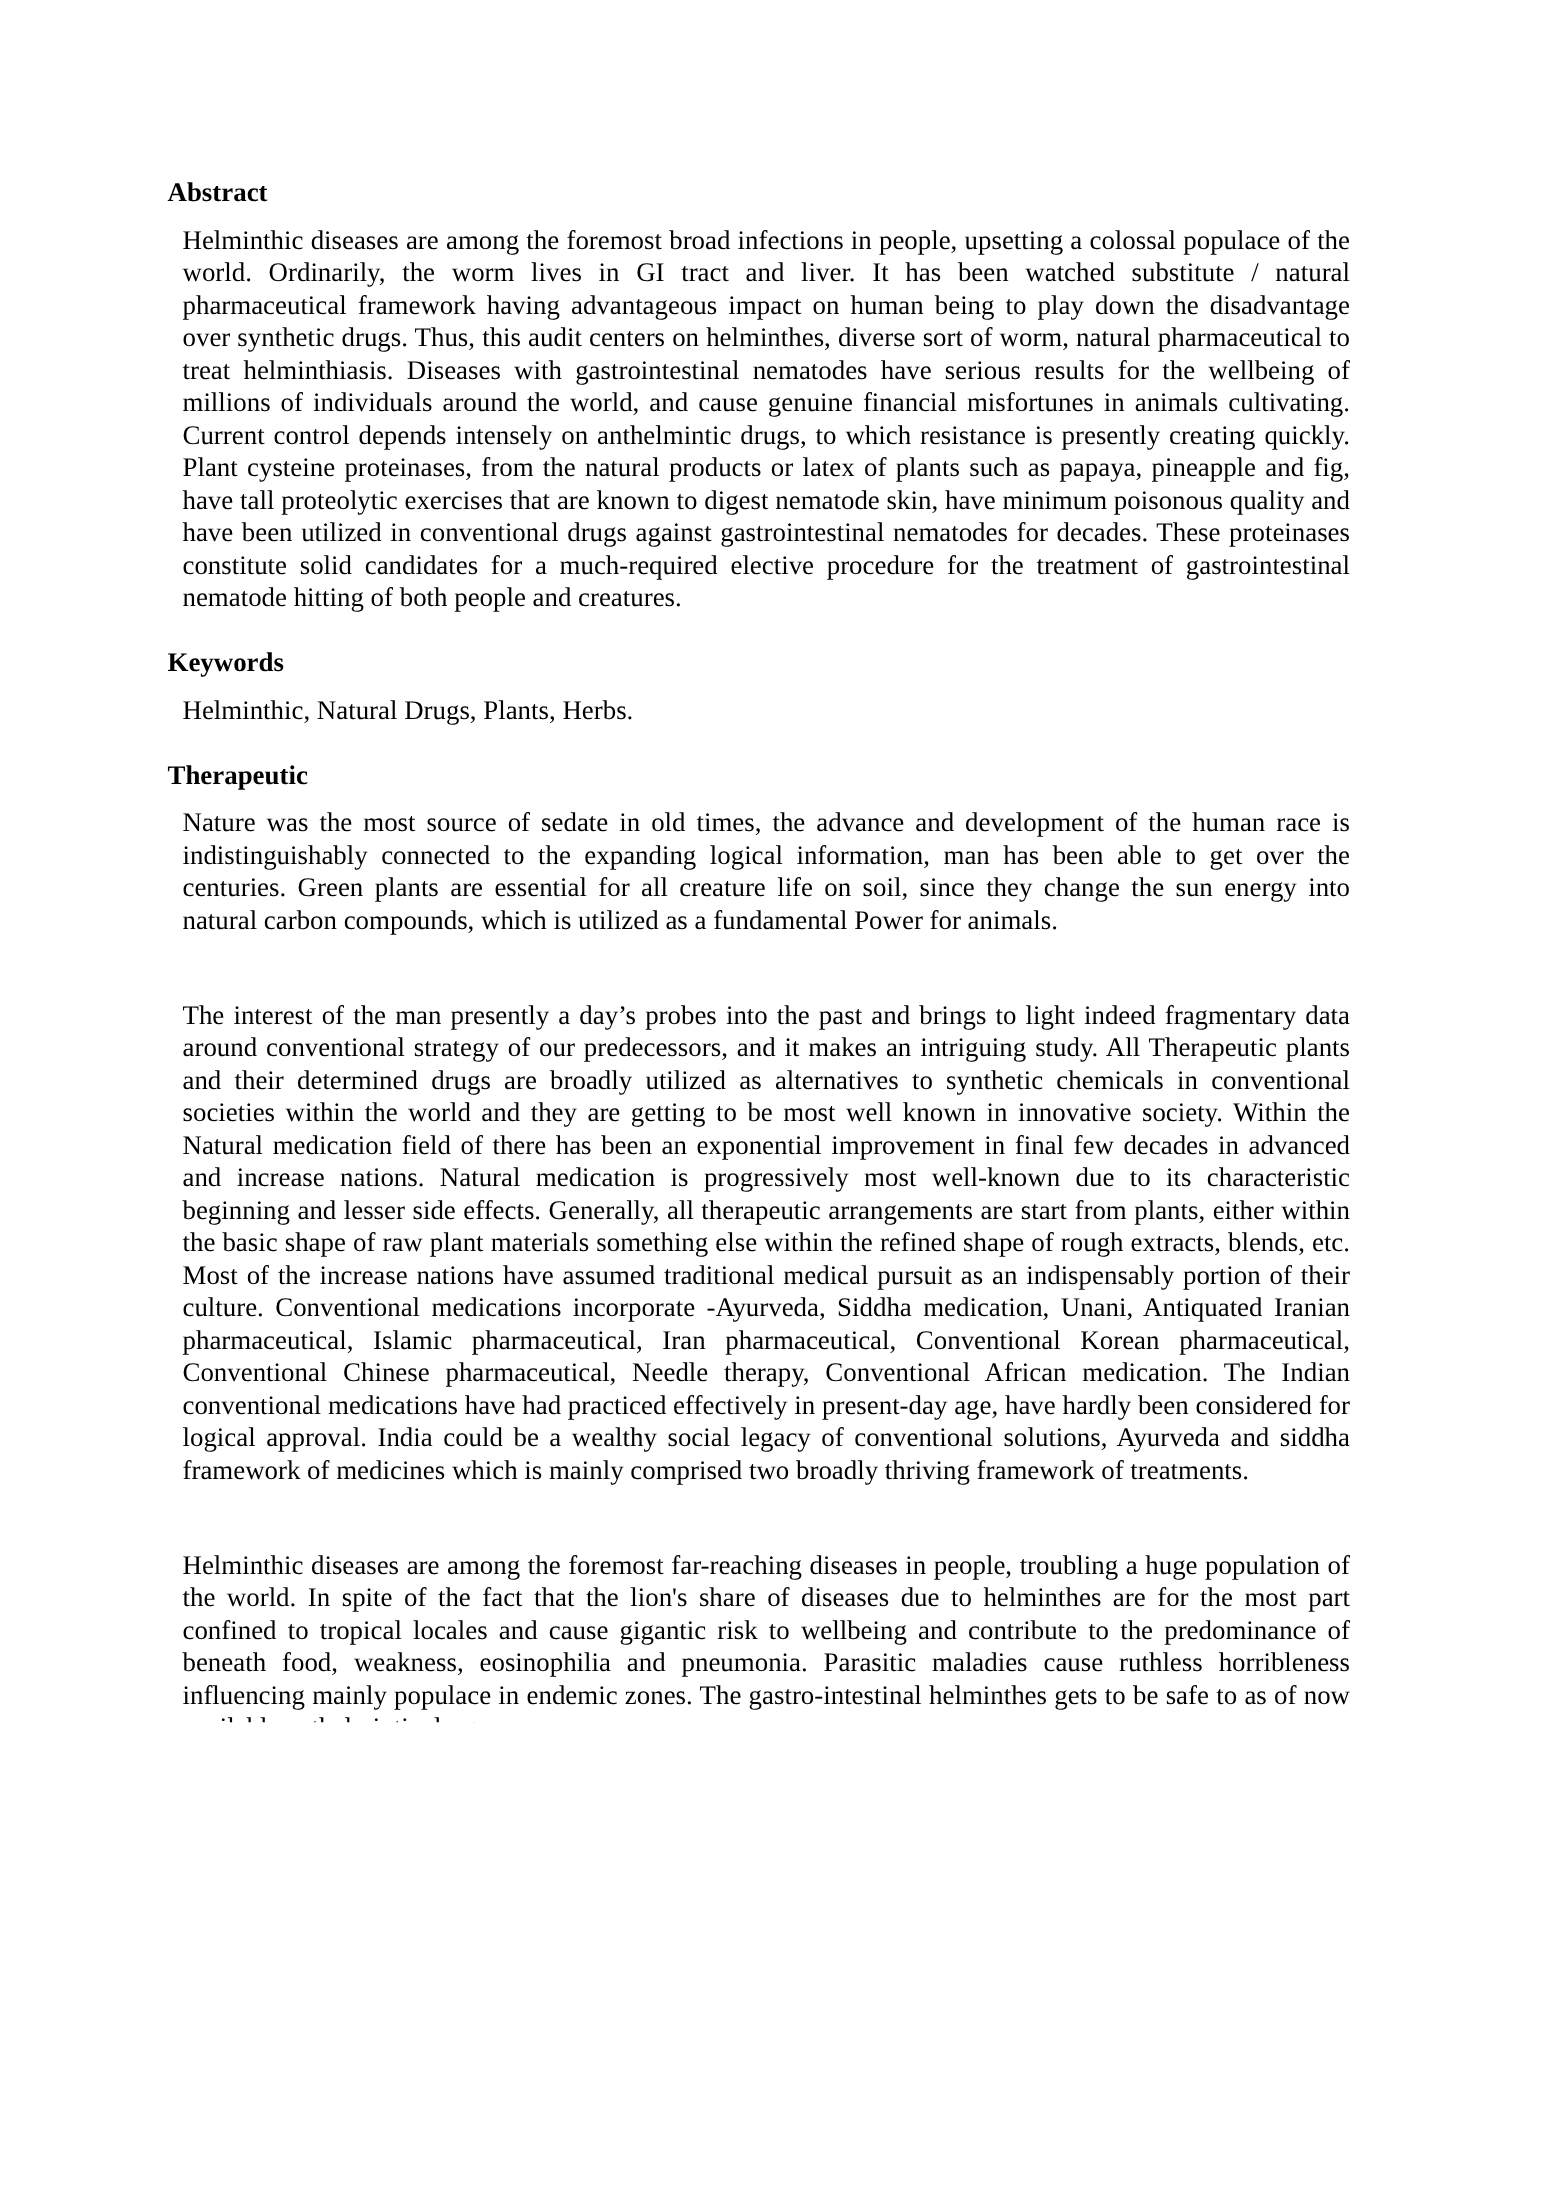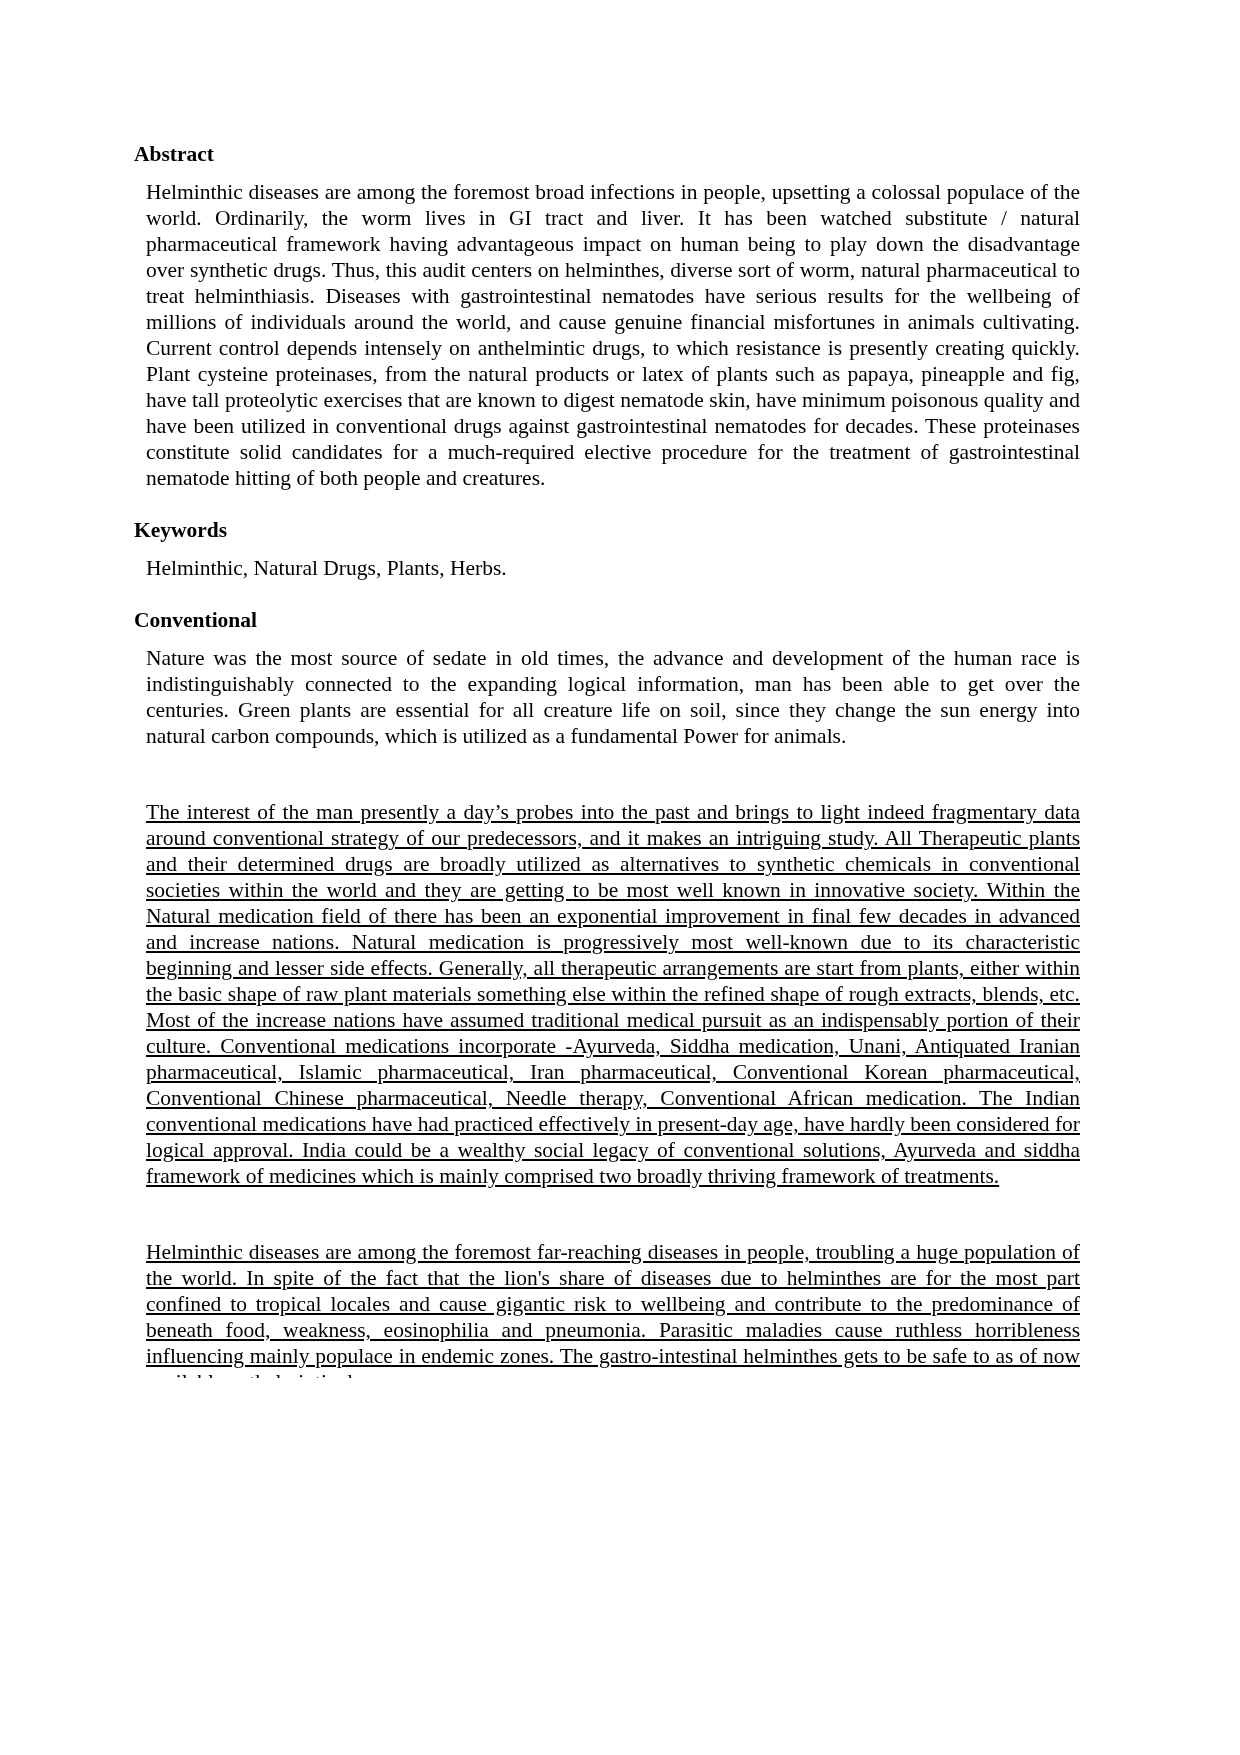--- a/index.html
+++ b/index.html
@@ -34,21 +34,20 @@
     padding: 0;
     text-align: left;
   }
   .para {
     margin: 12px;
     padding: 0;
     text-align: justify;
   }
   .para + .para {
     margin-top: 50px;
-    text-decoration: underline;
   }
   .watermark {
     position: absolute;
     top: 1575px;
     left: 0;
     width: 100%;
     text-align: center;
     pointer-events: none;
   }
   .wm-arabic {
@@ -92,21 +91,21 @@
       <h2 class="section-heading">Abstract</h2>
       <p class="para">Helminthic diseases are among the foremost broad infections in people, upsetting a colossal populace of the world. Ordinarily, the worm lives in GI tract and liver. It has been watched substitute / natural pharmaceutical framework having advantageous impact on human being to play down the disadvantage over synthetic drugs. Thus, this audit centers on helminthes, diverse sort of worm, natural pharmaceutical to treat helminthiasis. Diseases with gastrointestinal nematodes have serious results for the wellbeing of millions of individuals around the world, and cause genuine financial misfortunes in animals cultivating. Current control depends intensely on anthelmintic drugs, to which resistance is presently creating quickly. Plant cysteine proteinases, from the natural products or latex of plants such as papaya, pineapple and fig, have tall proteolytic exercises that are known to digest nematode skin, have minimum poisonous quality and have been utilized in conventional drugs against gastrointestinal nematodes for decades. These proteinases constitute solid candidates for a much-required elective procedure for the treatment of gastrointestinal nematode hitting of both people and creatures.</p>
     </div>
 
     <div class="section">
       <h2 class="section-heading">Keywords</h2>
       <p class="para">Helminthic, Natural Drugs, Plants, Herbs.</p>
     </div>
 
     <div class="section">
-      <h2 class="section-heading">Conventional</h2>
+      <h2 class="section-heading">Therapeutic</h2>
       <p class="para">Nature was the most source of sedate in old times, the advance and development of the human race is indistinguishably connected to the expanding logical information, man has been able to get over the centuries. Green plants are essential for all creature life on soil, since they change the sun energy into natural carbon compounds, which is utilized as a fundamental Power for animals.</p>
       <p class="para">The interest of the man presently a day’s probes into the past and brings to light indeed fragmentary data around conventional strategy of our predecessors, and it makes an intriguing study. All Therapeutic plants and their determined drugs are broadly utilized as alternatives to synthetic chemicals in conventional societies within the world and they are getting to be most well known in innovative society. Within the Natural medication field of there has been an exponential improvement in final few decades in advanced and increase nations. Natural medication is progressively most well-known due to its characteristic beginning and lesser side effects. Generally, all therapeutic arrangements are start from plants, either within the basic shape of raw plant materials something else within the refined shape of rough extracts, blends, etc. Most of the increase nations have assumed traditional medical pursuit as an indispensably portion of their culture. Conventional medications incorporate -Ayurveda, Siddha medication, Unani, Antiquated Iranian pharmaceutical, Islamic pharmaceutical, Iran pharmaceutical, Conventional Korean pharmaceutical, Conventional Chinese pharmaceutical, Needle therapy, Conventional African medication. The Indian conventional medications have had practiced effectively in present-day age, have hardly been considered for logical approval. India could be a wealthy social legacy of conventional solutions, Ayurveda and siddha framework of medicines which is mainly comprised two broadly thriving framework of treatments.</p>
       <p class="para">Helminthic diseases are among the foremost far-reaching diseases in people, troubling a huge population of the world. In spite of the fact that the lion's share of diseases due to helminthes are for the most part confined to tropical locales and cause gigantic risk to wellbeing and contribute to the predominance of beneath food, weakness, eosinophilia and pneumonia. Parasitic maladies cause ruthless horribleness influencing mainly populace in endemic zones. The gastro-intestinal helminthes gets to be safe to as of now available anthelmintic drugs</p>
     </div>
 
   </div>
 
   <div class="watermark">
     <span class="wm-arabic">مستقل</span>
     <span class="wm-latin">mostaql.com</span>

